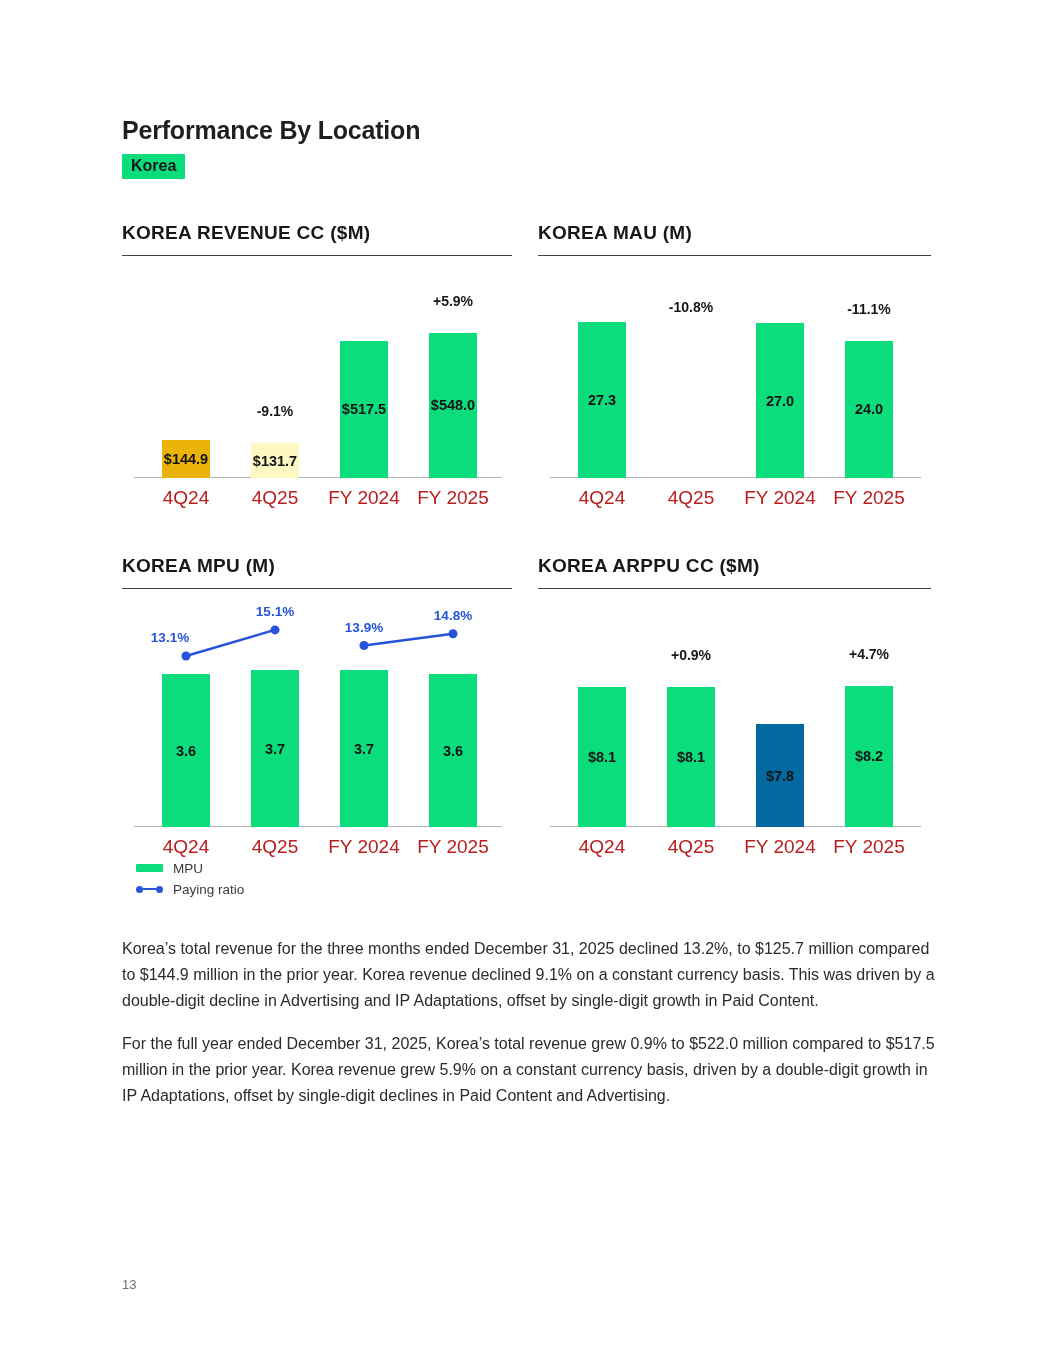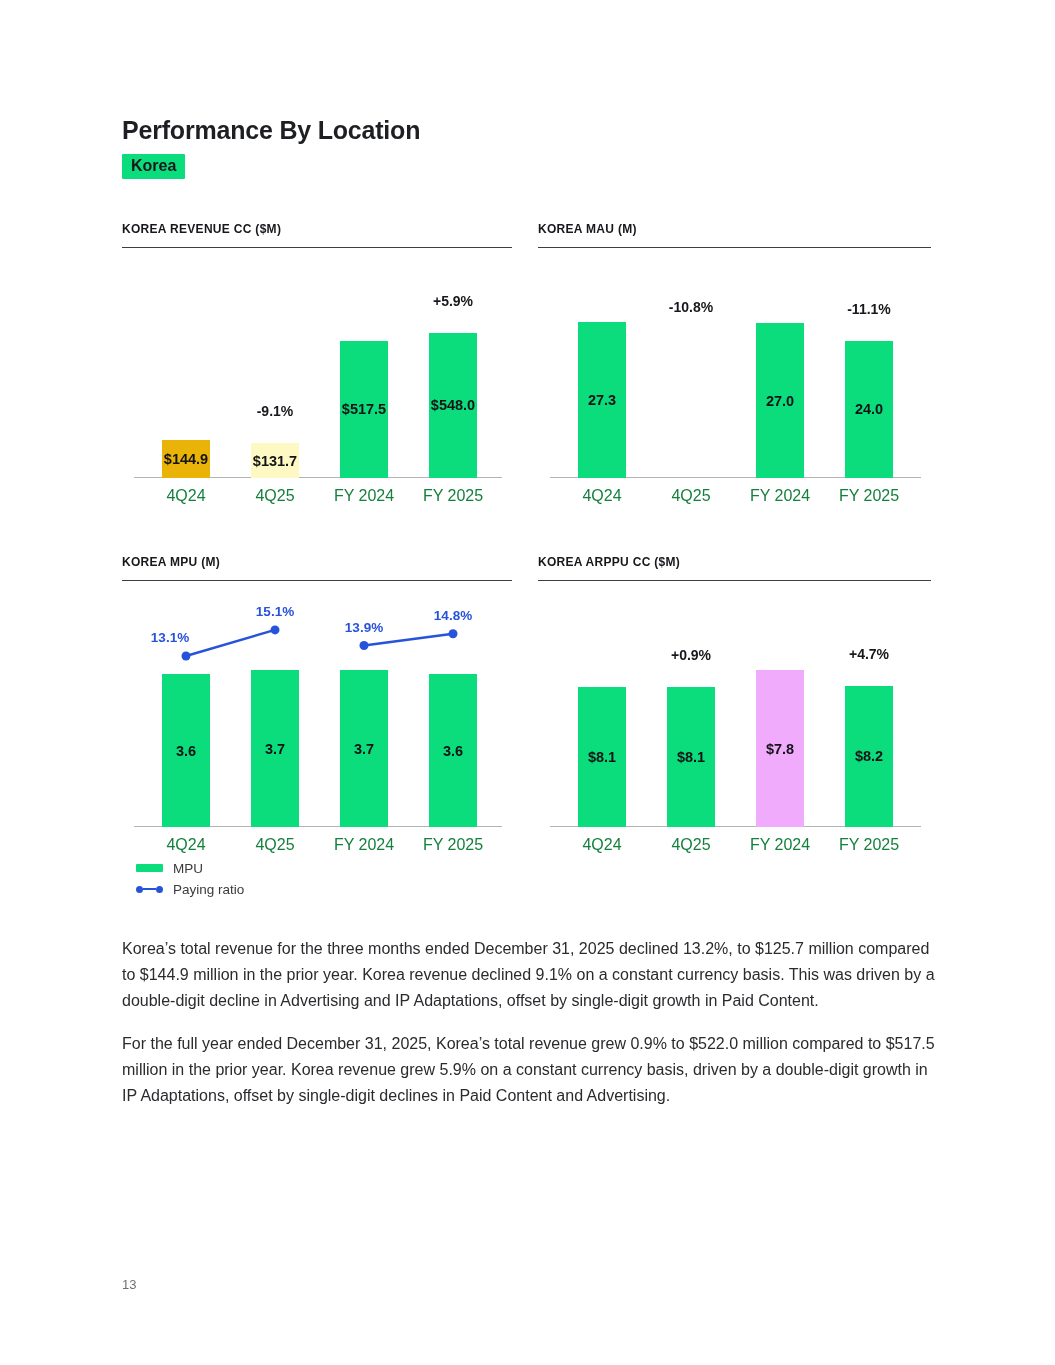--- a/index.html
+++ b/index.html
@@ -14,38 +14,38 @@
   .region-tag{
     position:absolute;left:122px;top:154px;display:inline-block;
     padding:3px 9px 4px;font-size:16px;font-weight:700;color:#16181B;border-radius:1px;
   }
   .chart{position:absolute;}
   .c0{left:122px;top:222px;width:390px;}
   .c1{left:538px;top:222px;width:393px;}
   .c2{left:122px;top:555px;width:390px;}
   .c3{left:538px;top:555px;width:393px;}
   .chart-title{
-    margin:0;font-size:12px;font-weight:700;color:#17181C;
+    margin:0;font-size:19px;font-weight:700;color:#17181C;
     letter-spacing:0.3px;padding-bottom:11px;border-bottom:1px solid #3F3F41;
   }
   .plot{position:absolute;left:0;width:100%;height:256px;}
   .c0 .plot,.c1 .plot{top:0px;}
   .c2 .plot,.c3 .plot{top:16px;}
   .x-axis{position:absolute;left:12px;right:10px;bottom:0;height:1px;background:#B3B3B3;}
   .bar{
     position:absolute;bottom:0;display:flex;align-items:center;justify-content:center;
   }
   .bar span{font-size:14.5px;font-weight:600;color:#121316;white-space:nowrap;}
   .change-label{
     position:absolute;width:92px;text-align:center;
     font-size:14px;font-weight:700;color:#17181C;white-space:nowrap;
   }
   .cat-label{
     position:absolute;top:calc(100% + 9px);width:92px;text-align:center;
-    font-size:16px;font-weight:400;color:#15803d;white-space:nowrap;
+    font-size:19px;font-weight:400;color:#b91c1c;white-space:nowrap;
   }
   .ratio-svg{position:absolute;left:0;bottom:0;overflow:visible;}
   .ratio-label{
     position:absolute;width:84px;text-align:center;
     font-size:13.5px;font-weight:700;white-space:nowrap;
   }
   .legend{position:absolute;left:14px;top:306px;}
   .legend-row{display:flex;align-items:center;height:14px;margin-bottom:7px;}
   .legend-swatch-bar{width:27px;height:8px;border-radius:1px;flex:0 0 27px;}
   .legend-swatch-line{display:flex;align-items:center;width:27px;flex:0 0 27px;}
@@ -166,21 +166,21 @@
         <div class="x-axis"></div>
         <div class="bar" style="left: 40px; width: 48px; height: 139.6px; background: rgb(12, 221, 124);">
           <span>$8.1</span>
         </div>
         <div class="cat-label" style="left: 18px;">4Q24</div>
         <div class="bar" style="left: 129px; width: 48px; height: 139.6px; background: rgb(12, 221, 124);">
           <span>$8.1</span>
         </div>
         <div class="change-label" style="left: 107px; bottom: 163.6px;">+0.9%</div>
         <div class="cat-label" style="left: 107px;">4Q25</div>
-        <div class="bar" style="left: 218px; width: 48px; height: 157px; background: #f0abfc;">
+        <div class="bar" style="left: 218px; width: 48px; height: 103px; background: #0369a1;">
           <span>$7.8</span>
         </div>
         <div class="cat-label" style="left: 196px;">FY 2024</div>
         <div class="bar" style="left: 307px; width: 48px; height: 141.3px; background: rgb(12, 221, 124);">
           <span>$8.2</span>
         </div>
         <div class="change-label" style="left: 285px; bottom: 165.3px;">+4.7%</div>
         <div class="cat-label" style="left: 285px;">FY 2025</div>
       </div>
   </section>

